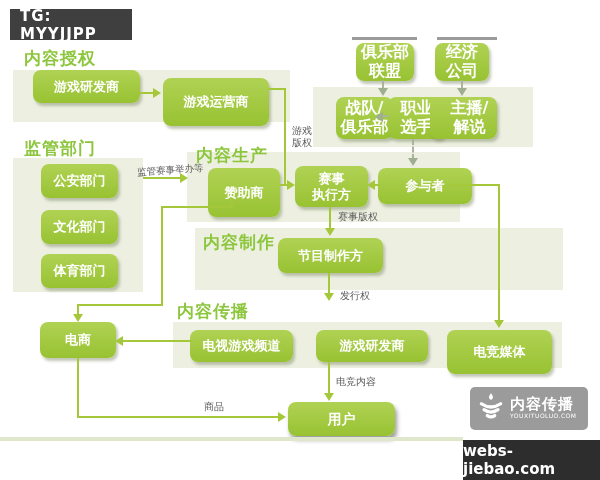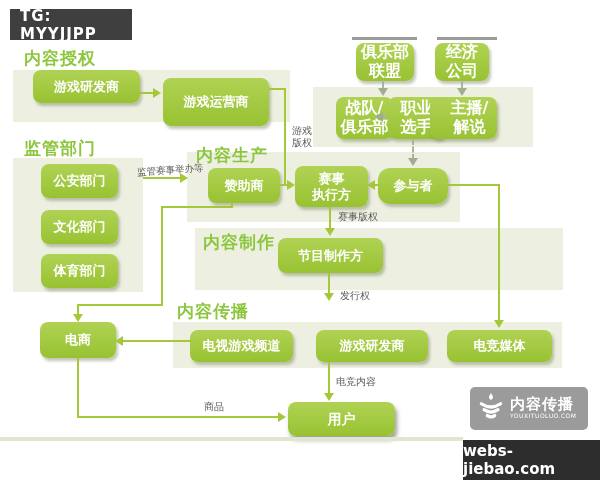--- a/index.html
+++ b/index.html
@@ -67,41 +67,41 @@
   <div class="graystub" style="left:352px;top:37px;width:65px;"></div>
   <div class="graystub" style="left:437px;top:37px;width:60px;"></div>
 
   <div class="gbox" style="left:33px;top:70px;width:107px;height:33px;">游戏研发商</div>
   <div class="gbox" style="left:163px;top:78px;width:106px;height:48px;">游戏运营商</div>
 
   <div class="gbox" style="left:41px;top:164px;width:77px;height:34px;">公安部门</div>
   <div class="gbox" style="left:41px;top:210px;width:77px;height:34px;">文化部门</div>
   <div class="gbox" style="left:41px;top:254px;width:77px;height:34px;text-align:right;">体育部门</div>
 
-  <div class="gbox" style="left:208px;top:168px;width:72px;height:35px;">赞助商</div>
+  <div class="gbox" style="left:208px;top:168px;width:72px;height:49px;">赞助商</div>
   <div class="gbox" style="left:295px;top:166px;width:73px;height:41px;">赛事
 执行方</div>
-  <div class="gbox" style="left:378px;top:168px;width:70px;height:36px;border-radius:12px;">参与者</div>
+  <div class="gbox" style="left:378px;top:168px;width:94px;height:36px;">参与者</div>
 
   <div class="gbox f12" style="left:356px;top:43px;width:58px;height:38px;">俱乐部
 联盟</div>
   <div class="gbox f12" style="left:435px;top:43px;width:54px;height:38px;">经济
 公司</div>
   <div class="gbox f12" style="left:336px;top:97px;width:57px;height:42px;">战队/
 俱乐部</div>
   <div class="gbox f12" style="left:388px;top:97px;width:57px;height:42px;">职业
 选手</div>
   <div class="gbox f12" style="left:430px;top:97px;width:55px;height:42px;padding-left:12px;">主播/
 解说</div>
 
   <div class="gbox" style="left:190px;top:330px;width:103px;height:32px;">电视游戏频道</div>
 
   <div class="gbox" style="left:278px;top:238px;width:105px;height:35px;">节目制作方</div>
   <div class="gbox" style="left:316px;top:330px;width:112px;height:32px;">游戏研发商</div>
-  <div class="gbox" style="left:447px;top:330px;width:105px;height:32px;">电竞媒体</div>
+  <div class="gbox" style="left:447px;top:330px;width:105px;height:44px;">电竞媒体</div>
 
   <div class="gbox" style="left:40px;top:322px;width:76px;height:36px;">电商</div>
   <div class="gbox" style="left:288px;top:402px;width:107px;height:34px;font-size:14px;box-shadow:2px 4px 4px rgba(90,90,90,0.6);">用户</div>
 
   <div class="lbl" style="left:137px;top:164px;width:70px;font-size:9.5px;transform:rotate(-4deg);">监管赛事举办等</div>
   <div class="lbl" style="left:292px;top:125px;">游戏
 版权</div>
   <div class="lbl" style="left:338px;top:211px;">赛事版权</div>
   <div class="lbl" style="left:340px;top:290px;">发行权</div>
   <div class="lbl" style="left:336px;top:376px;">电竞内容</div>

